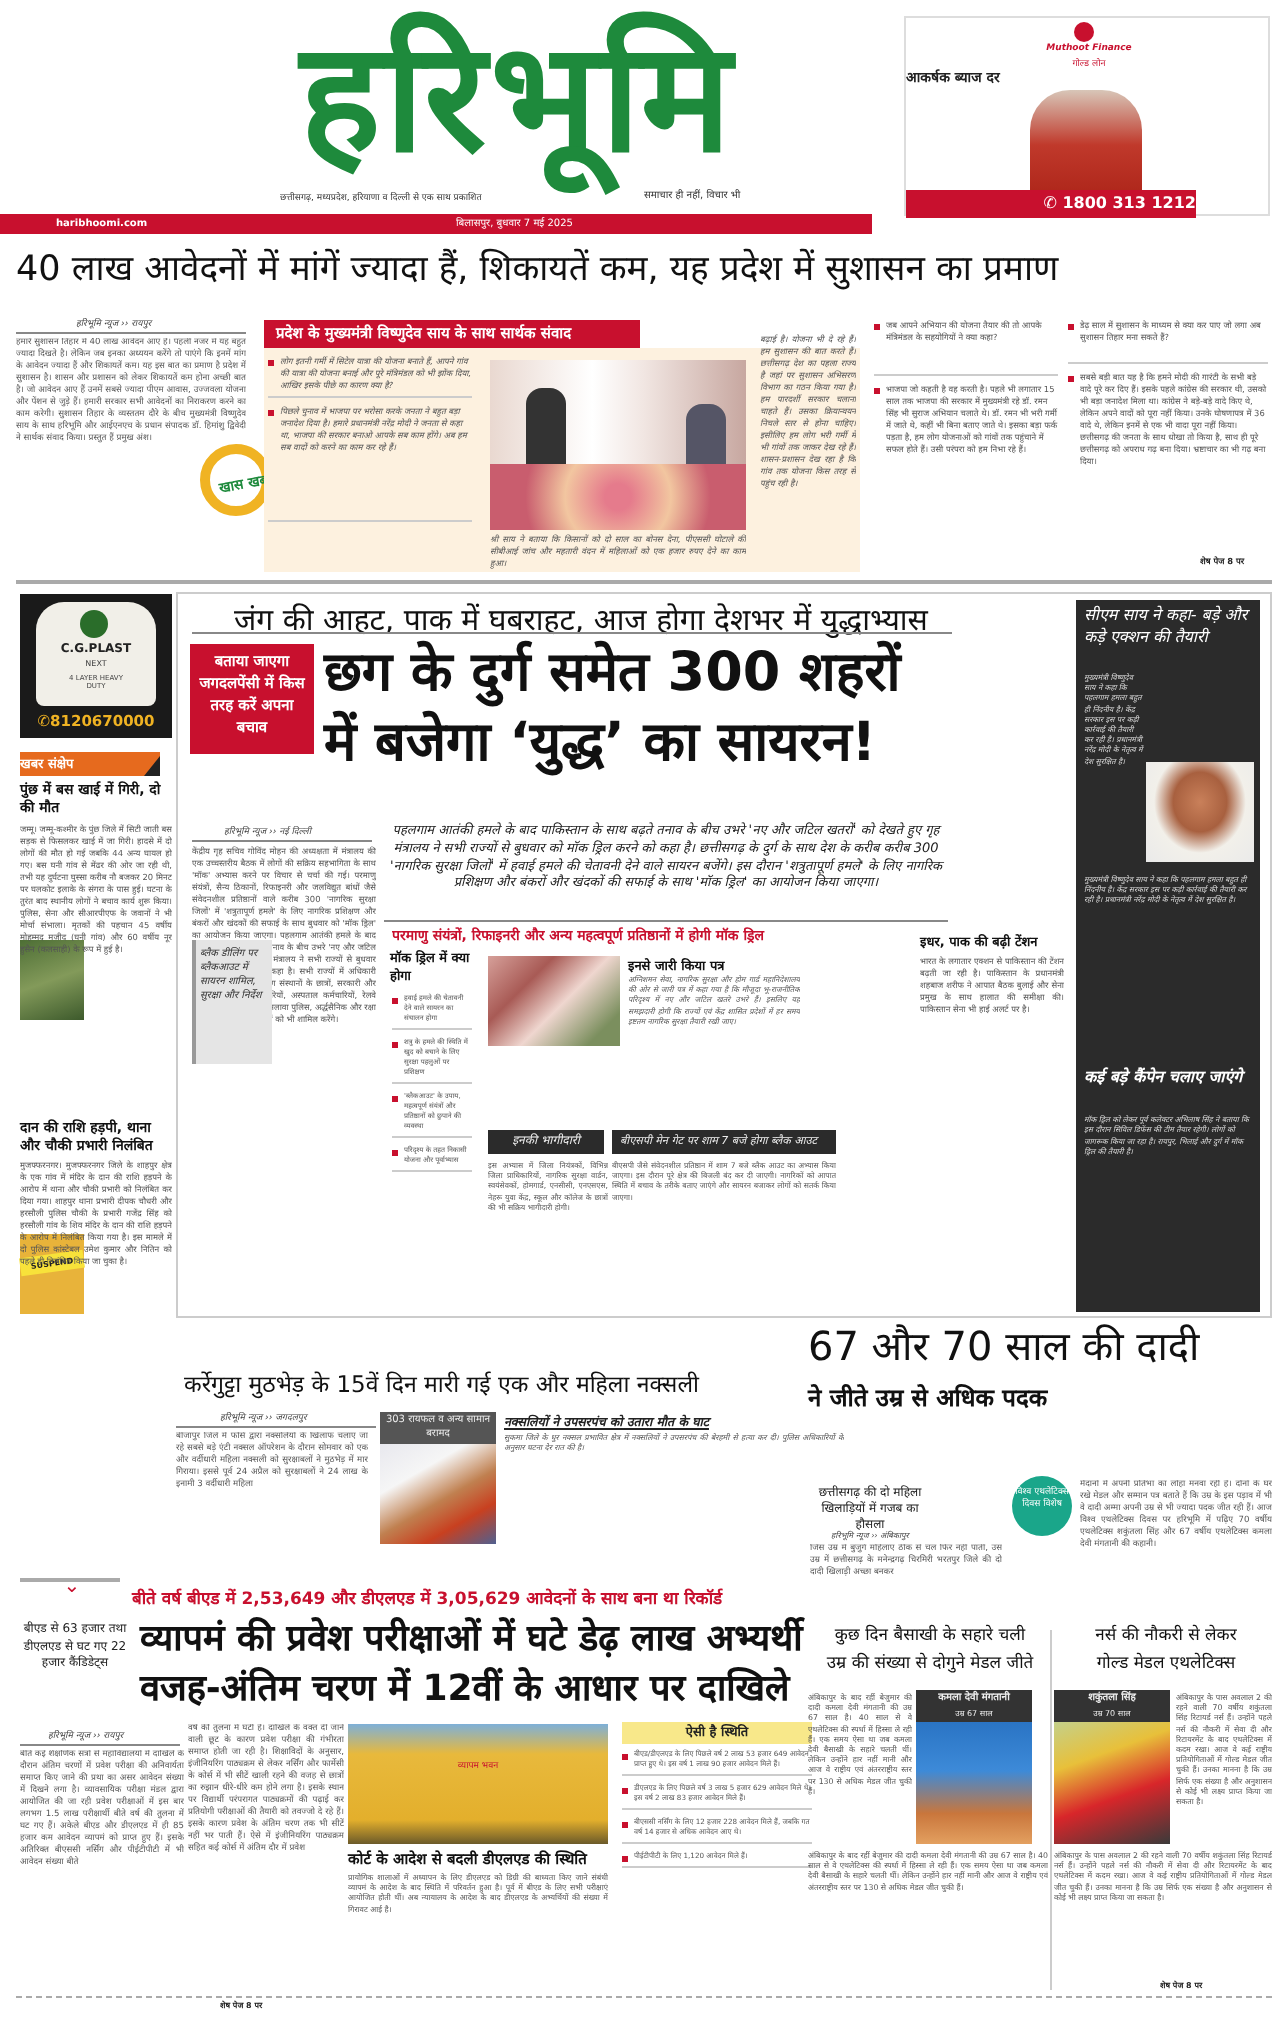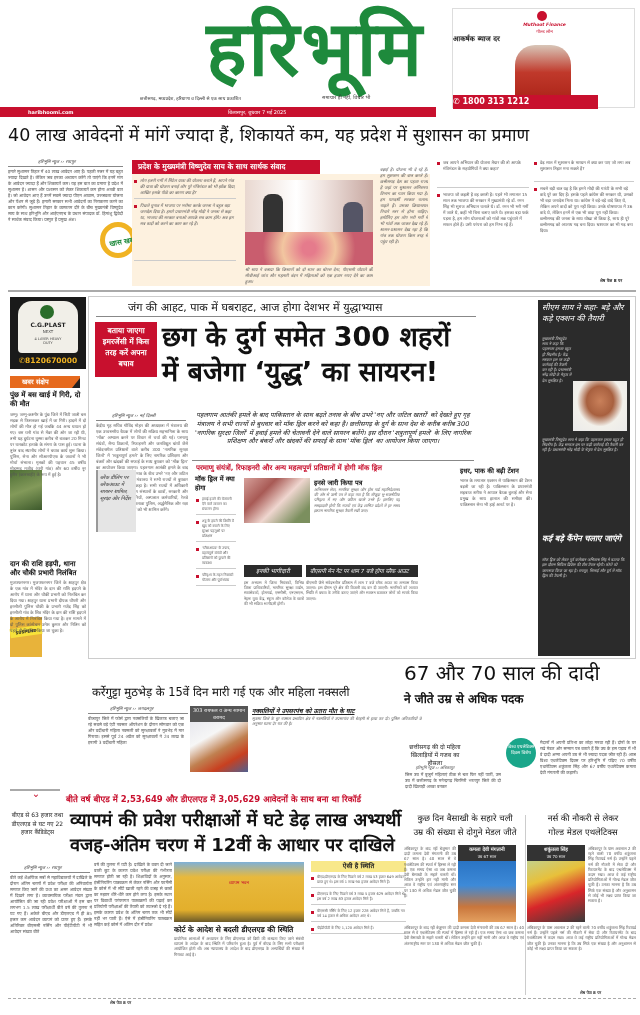--- a/index.html
+++ b/index.html
@@ -13,31 +13,31 @@
 .bullets li:before{content:"";position:absolute;left:0;top:2px;width:3px;height:3px;background:#c8102e}
 .photo{background:linear-gradient(135deg,#b79a7a,#8a6b55 40%,#d9b7a6 70%,#6e8a55)}
 .darkbox{background:#2b2b2b;color:#eee}
 .redbar{background:#c8102e;color:#fff}
 .rule{background:#888}
 </style>
 </head>
 <body>
 
 <div class="abs" style="left:0;top:0;width:640px;height:118px">
-  <div class="abs" style="left:150px;top:0px;width:330px;height:98px;font-size:76px;font-weight:bold;color:#1e8a3c;line-height:98px;text-align:center;letter-spacing:2px">हरिभूमि</div>
+  <div class="abs" style="left:150px;top:0px;width:330px;height:98px;font-size:76px;font-weight:bold;color:#1e8a3c;line-height:98px;letter-spacing:2px">हरिभूमि</div>
   <div class="abs" style="left:140px;top:95px;width:200px;font-size:4.5px;color:#333">छत्तीसगढ़, मध्यप्रदेश, हरियाणा व दिल्ली से एक साथ प्रकाशित</div>
   <div class="abs" style="left:322px;top:94px;width:70px;font-size:5px;color:#333">समाचार ही नहीं, विचार भी</div>
 
   <div class="abs" style="left:452px;top:8px;width:183px;height:100px;border:1px solid #ddd;background:#fff">
     <div class="abs" style="left:84px;top:2px;width:10px;height:10px;border-radius:50%;background:#c8102e"></div>
     <div class="abs" style="left:0;top:13px;width:183px;text-align:center;font-size:4.5px;color:#c8102e;font-style:italic;font-weight:bold">Muthoot Finance</div>
     <div class="abs" style="left:0;top:19px;width:183px;text-align:center;font-size:4.5px;color:#c8102e">गोल्ड लोन</div>
     <div class="abs" style="left:0;top:25px;width:183px;text-align:left;font-size:7px;color:#222;font-weight:bold">आकर्षक ब्याज दर</div>
     <div class="abs" style="left:62px;top:36px;width:56px;height:50px;background:linear-gradient(180deg,#d8c6b8 0%,#c0392b 55%,#b0281c 100%);border-radius:20px 20px 0 0"></div>
-    <div class="abs redbar" style="left:0;top:86px;width:145px;height:14px;font-size:8px;font-weight:bold;text-align:left;line-height:14px">
+    <div class="abs redbar" style="left:0;top:86px;width:145px;height:14px;font-size:8px;font-weight:bold;text-align:right;line-height:14px">
       <span>✆ </span><span>1800 313 1212</span>
     </div>
   </div>
 
   <div class="abs redbar" style="left:0;top:107px;width:436px;height:10px;font-size:5px;line-height:10px">
     <span class="abs" style="left:28px;top:0;font-weight:bold">haribhoomi.com</span>
     <span class="abs" style="left:228px;top:0">बिलासपुर, बुधवार 7 मई 2025</span>
   </div>
 </div>
 
@@ -82,37 +82,37 @@
     <div class="abs" style="left:22px;top:4px;width:14px;height:14px;border-radius:50%;background:#2a6d2a"></div>
     <div class="abs" style="left:0;top:20px;width:60px;text-align:center;font-size:6px;font-weight:bold;color:#222">C.G.PLAST</div>
     <div class="abs" style="left:0;top:28px;width:60px;text-align:center;font-size:4px;color:#444">NEXT</div>
     <div class="abs" style="left:12px;top:36px;width:36px;text-align:center;font-size:3.5px;color:#444">4 LAYER HEAVY DUTY</div>
   </div>
   <div class="abs" style="left:0;top:59px;width:76px;text-align:center;font-size:7.5px;font-weight:bold;color:#f0b323">
     <span>✆</span><span>8120670000</span>
   </div>
 </div>
 
-<div class="abs" style="left:10px;top:376px;width:70px;height:12px;background:#e66a1e;color:#fff;font-size:6.5px;font-weight:bold;line-height:12px;padding-left:12px">
+<div class="abs" style="left:10px;top:376px;width:70px;height:12px;background:#e66a1e;color:#fff;font-size:6.5px;font-weight:bold;line-height:12px;">
   <span>खबर संक्षेप</span>
 </div>
 <div class="abs" style="left:72px;top:378px;width:0;height:0;border-left:8px solid transparent;border-bottom:10px solid #222"></div>
 <div class="abs hl" style="left:10px;top:391px;width:76px;font-size:7px;line-height:9px;font-weight:bold">पुंछ में बस खाई में गिरी, दो की मौत</div>
 <div class="abs photo" style="left:10px;top:470px;width:32px;height:40px;background:linear-gradient(160deg,#4d6e35,#839a5a 50%,#3d5a2c)"></div>
 <div class="abs txt" style="left:10px;top:412px;width:76px;height:145px;shape-outside:none">जम्मू। जम्मू-कश्मीर के पुंछ जिले में सिटी जाती बस सड़क से फिसलकर खाई में जा गिरी। हादसे में दो लोगों की मौत हो गई जबकि 44 अन्य घायल हो गए। बस घनी गांव से मेंढर की ओर जा रही थी, तभी यह दुर्घटना घुस्सा करीब नौ बजकर 20 मिनट पर घलकोट इलाके के संगरा के पास हुई। घटना के तुरंत बाद स्थानीय लोगों ने बचाव कार्य शुरू किया। पुलिस, सेना और सीआरपीएफ के जवानों ने भी मोर्चा संभाला। मृतकों की पहचान 45 वर्षीय मोहम्मद मजीद (घनी गांव) और 60 वर्षीय नूर हुसैन (कलसाही) के रूप में हुई है।</div>
 <div class="abs hl" style="left:10px;top:560px;width:76px;font-size:7px;line-height:9px;font-weight:bold">दान की राशि हड़पी, थाना और चौकी प्रभारी निलंबित</div>
 <div class="abs" style="left:10px;top:617px;width:32px;height:40px;background:#e8b33a">
   <div class="abs" style="left:0;top:10px;width:32px;height:9px;background:#f8e23a;font-size:4px;font-weight:bold;text-align:center;line-height:9px;transform:rotate(-8deg)">SUSPEND</div>
 </div>
 <div class="abs txt" style="left:10px;top:580px;width:76px;height:130px">मुजफ्फरनगर। मुजफ्फरनगर जिले के शाहपुर क्षेत्र के एक गांव में मंदिर के दान की राशि हड़पने के आरोप में थाना और चौकी प्रभारी को निलंबित कर दिया गया। शाहपुर थाना प्रभारी दीपक चौधरी और हरसौली पुलिस चौकी के प्रभारी गजेंद्र सिंह को हरसौली गांव के शिव मंदिर के दान की राशि हड़पने के आरोप में निलंबित किया गया है। इस मामले में दो पुलिस कांस्टेबल उमेश कुमार और नितिन को पहले ही निलंबित किया जा चुका है।</div>
 
 <div class="abs" style="left:88px;top:296px;width:548px;height:363px;border:1px solid #ccc"></div>
-<div class="abs hl" style="left:128px;top:299px;width:340px;font-size:11px;text-align:left;white-space:nowrap">जंग की आहट, पाक में घबराहट, आज होगा देशभर में युद्धाभ्यास</div>
+<div class="abs hl" style="left:117px;top:299px;width:340px;font-size:15px;text-align:left;white-space:nowrap">जंग की आहट, पाक में घबराहट, आज होगा देशभर में युद्धाभ्यास</div>
 <div class="abs rule" style="left:96px;top:316px;width:380px;height:1px"></div>
-<div class="abs redbar" style="left:95px;top:322px;width:62px;height:55px;font-size:7.5px;line-height:11px;text-align:center;padding:3px 2px;font-weight:bold">बताया जाएगा इमरजेंसी में किस तरह करें अपना बचाव</div>
+<div class="abs redbar" style="left:95px;top:322px;width:62px;height:55px;font-size:7.5px;line-height:11px;text-align:center;padding:3px 2px;font-weight:bold">बताया जाएगा जगदलपेंसी में किस तरह करें अपना बचाव</div>
 <div class="abs hl" style="left:162px;top:320px;width:320px;font-size:27px;line-height:34px;font-weight:bold;white-space:nowrap">छग के दुर्ग समेत 300 शहरों</div>
 <div class="abs hl" style="left:162px;top:355px;width:320px;font-size:27px;line-height:34px;font-weight:bold;white-space:nowrap">में बजेगा ‘युद्ध’ का सायरन!</div>
 
 <div class="abs" style="left:112px;top:412px;width:70px;font-size:4.5px;font-style:italic;color:#444">हरिभूमि न्यूज ›› नई दिल्ली</div>
 <div class="abs rule" style="left:96px;top:420px;width:90px;height:1px"></div>
 <div class="abs txt" style="left:96px;top:423px;width:92px;height:237px">केंद्रीय गृह सचिव गोविंद मोहन की अध्यक्षता में मंत्रालय की एक उच्चस्तरीय बैठक में लोगों की सक्रिय सहभागिता के साथ 'मॉक' अभ्यास करने पर विचार से चर्चा की गई। परमाणु संयंत्रों, सैन्य ठिकानों, रिफाइनरी और जलविद्युत बांधों जैसे संवेदनशील प्रतिष्ठानों वाले करीब 300 'नागरिक सुरक्षा जिलों' में 'शत्रुतापूर्ण हमले' के लिए नागरिक प्रशिक्षण और बंकरों और खंदकों की सफाई के साथ बुधवार को 'मॉक ड्रिल' का आयोजन किया जाएगा। पहलगाम आतंकी हमले के बाद पाकिस्तान के साथ बढ़ते तनाव के बीच उभरे 'नए और जटिल खतरों' को देखते हुए गृह मंत्रालय ने सभी राज्यों से बुधवार को मॉक ड्रिल करने को कहा है। सभी राज्यों में अधिकारी मॉक ड्रिल के दौरान शिक्षण संस्थानों के छात्रों, सरकारी और निजी संस्थानों के कर्मचारियों, अस्पताल कर्मचारियों, रेलवे और मेट्रो अधिकारियों के अलावा पुलिस, अर्द्धसैनिक और रक्षा बलों के पदाधिकारी कर्मियों को भी शामिल करेंगे।</div>
 <div class="abs" style="left:96px;top:470px;width:40px;height:62px;background:#e5e5e5;border-left:2px solid #999"></div>
 <div class="abs" style="left:100px;top:474px;width:34px;font-size:5px;line-height:7px;font-style:italic;color:#333">ब्लैक डीलिंग पर ब्लैकआउट में सायरन शामिल, सुरक्षा और निर्देश</div>
 
 <div class="abs txt it" style="left:192px;top:411px;width:282px;height:47px;font-size:6.5px;line-height:8.8px;color:#222;text-align:center">पहलगाम आतंकी हमले के बाद पाकिस्तान के साथ बढ़ते तनाव के बीच उभरे 'नए और जटिल खतरों' को देखते हुए गृह मंत्रालय ने सभी राज्यों से बुधवार को मॉक ड्रिल करने को कहा है। छत्तीसगढ़ के दुर्ग के साथ देश के करीब करीब 300 'नागरिक सुरक्षा जिलों' में हवाई हमले की चेतावनी देने वाले सायरन बजेंगे। इस दौरान 'शत्रुतापूर्ण हमले' के लिए नागरिक प्रशिक्षण और बंकरों और खंदकों की सफाई के साथ 'मॉक ड्रिल' का आयोजन किया जाएगा।</div>

